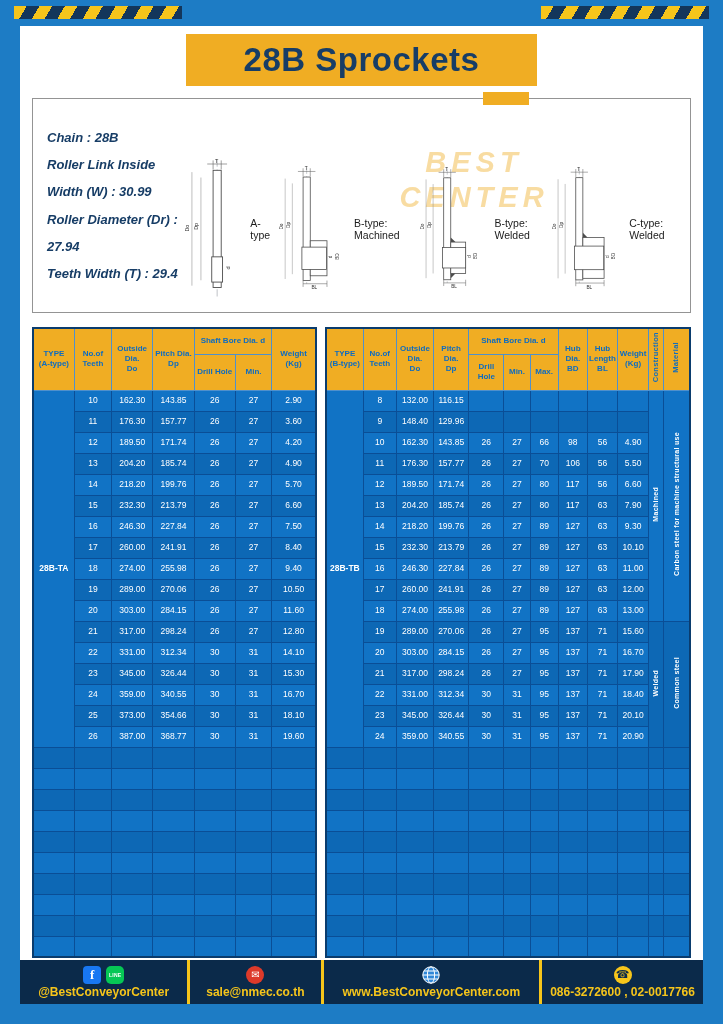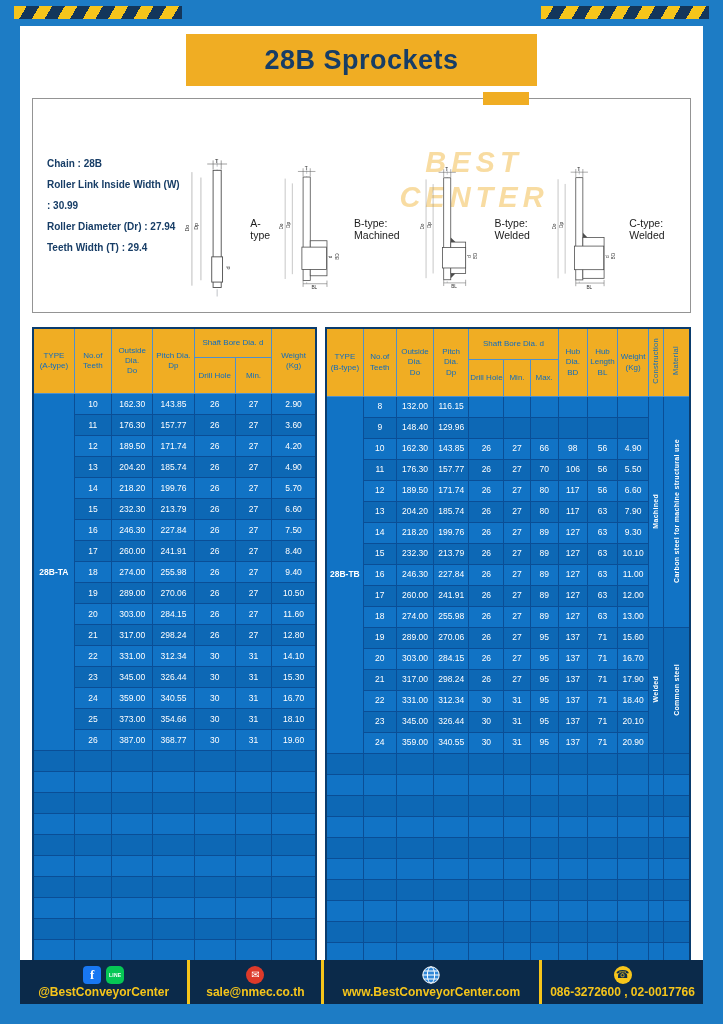--- a/index.html
+++ b/index.html
@@ -11,37 +11,37 @@
   *{margin:0;padding:0;box-sizing:border-box;}
   html,body{width:723px;height:1024px;}
   body{font-family:"Liberation Sans",sans-serif;background:var(--frame-blue);position:relative;overflow:hidden;}
   .frame{position:absolute;inset:0;background:var(--frame-blue);}
   .hazard{position:absolute;top:6px;width:168px;height:13px;
     background:repeating-linear-gradient(120deg,var(--footer-yellow) 0 11px,#13365b 11px 22px);z-index:5;}
   .hazard.left{left:14px;} .hazard.right{right:14px;}
   .page{position:absolute;left:20px;top:26px;width:683px;height:978px;background:#fff;}
   .banner{width:351px;height:52px;margin:8px auto 0;background:var(--banner-yellow);
     display:flex;align-items:center;justify-content:center;}
-  .banner h1{font-size:27px;color:var(--navy);letter-spacing:.5px;}
+  .banner h1{font-size:33px;color:var(--navy);letter-spacing:.5px;}
   .spec-box{position:relative;margin:12px 12px 0;height:215px;border:1px solid #949494;display:flex;}
   .logo-tab{position:absolute;top:-7px;left:450px;width:46px;height:13px;background:var(--banner-yellow);}
   .specs{width:226px;align-self:center;padding-left:14px;color:var(--navy);font-weight:bold;
-    font-size:10px;line-height:2.1;position:relative;z-index:1;}
+    font-size:13px;line-height:2.1;position:relative;z-index:1;font-style:italic;}
   .diagrams{flex:1;display:flex;align-items:flex-end;justify-content:space-around;
     padding:4px 4px 6px 0;position:relative;z-index:1;}
   .figure{display:flex;flex-direction:row;align-items:center;}
   .figure .lbl{font-size:10.5px;color:#1b1b1b;margin-top:1px;}
   svg text{font-family:"Liberation Sans",sans-serif;}
   .watermark{position:absolute;left:235px;right:10px;top:46px;text-align:center;z-index:0;
     color:var(--banner-yellow);opacity:.42;font-weight:bold;font-style:italic;
     font-size:29px;letter-spacing:5px;line-height:1.2;}
   .tables{display:flex;gap:8px;padding:14px 12px 0;align-items:flex-start;}
   table{border-collapse:collapse;table-layout:fixed;border:2px solid #0a3c6e;background:var(--table-blue);}
-  th{background:var(--header-yellow);color:var(--header-blue);font-size:8px;font-weight:normal;
-    border:1px solid #4e90cd;white-space:pre-line;line-height:1.3;padding:9px 0;}
+  th{background:var(--header-yellow);color:var(--header-blue);font-size:8px;font-weight:bold;
+    border:1px solid #4e90cd;white-space:pre-line;line-height:1.3;padding:1px 0;}
   thead tr:first-child{height:26px;} thead tr:last-child{height:36px;}
   td{height:21px;font-size:8.5px;color:#fff;text-align:center;vertical-align:middle;
     border:1px solid var(--grid-line);background:var(--table-blue);line-height:1.1;overflow:hidden;}
   tr.alt td{background:var(--table-blue-alt);}
   td.type-cell,td.span-cell{background:var(--table-blue);font-weight:bold;}
   .vtext{writing-mode:vertical-rl;transform:rotate(180deg);display:inline-block;
     font-size:7px;line-height:1.4;letter-spacing:.3px;}
   th .vtext{font-size:7.5px;}
   .footer{position:absolute;left:0;bottom:0;width:100%;height:44px;background:var(--footer-navy);
     display:flex;align-items:stretch;}

